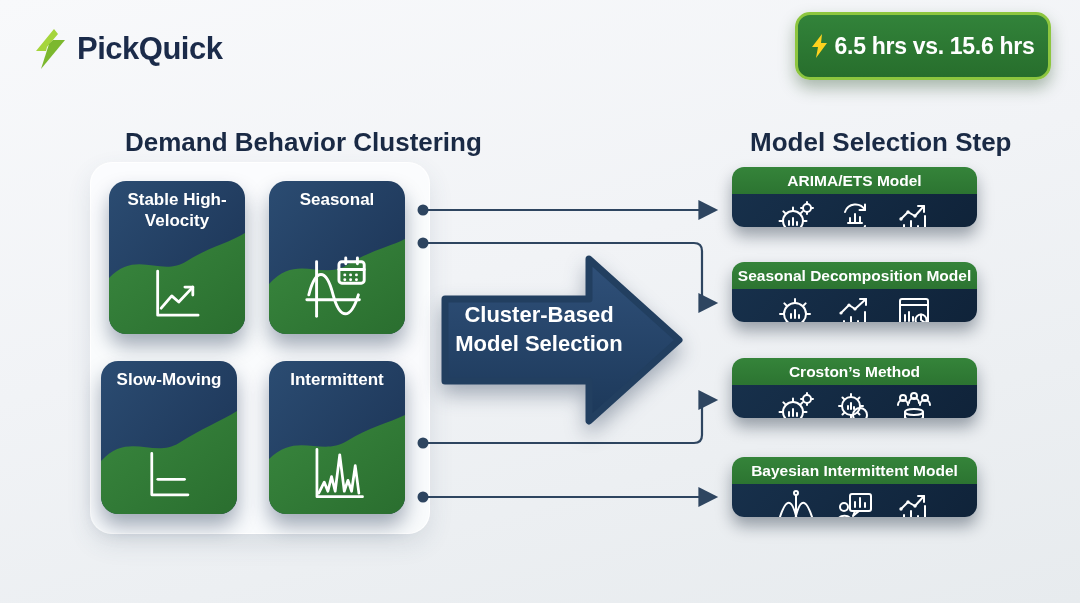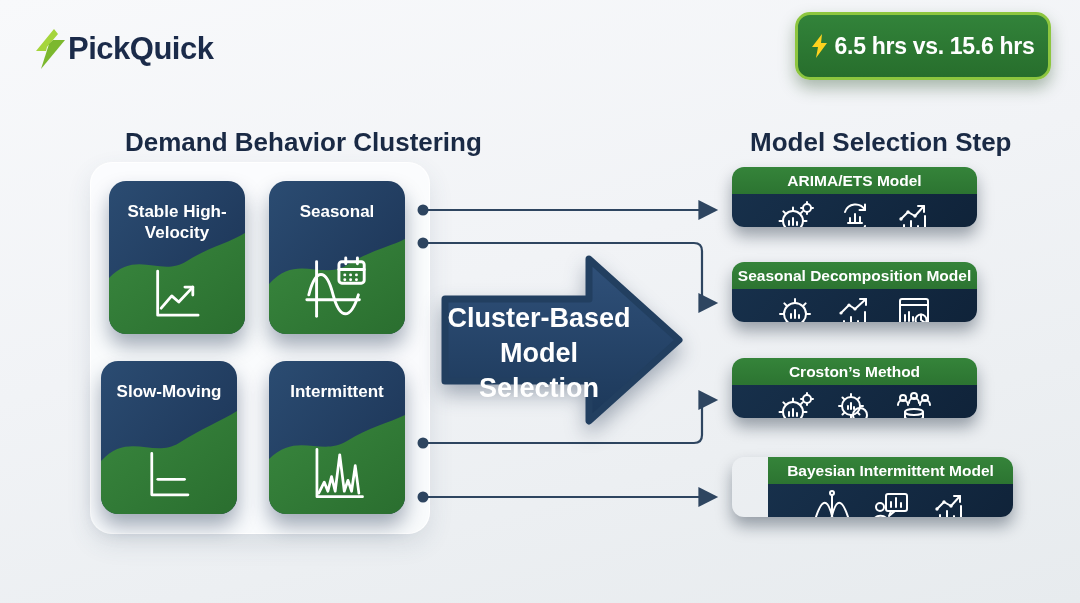--- a/index.html
+++ b/index.html
@@ -2,21 +2,21 @@
 <html><head>
 <meta charset="utf-8">
 <style>
   html,body{margin:0;padding:0;background:#dfe3e8;}
   .canvas{
     position:relative;width:1080px;height:603px;overflow:hidden;
     font-family:"Liberation Sans",sans-serif;
     background:linear-gradient(165deg,#f8f9fb 0%,#f1f3f6 45%,#e7ebee 100%);
   }
   
-  .logo{position:absolute;left:34px;top:28px;display:flex;align-items:center;}
+  .logo{position:absolute;left:34px;top:28px;display:flex;align-items:center;gap:9px;}
   .logo .bolt{width:34px;height:42px;}
   .brand-text{font-size:31px;font-weight:800;color:#1b2b4a;letter-spacing:-0.5px;}
   .badge{
     position:absolute;left:795px;top:12px;width:250px;height:62px;
     border:3px solid #8dc63f;border-radius:15px;
     background:linear-gradient(180deg,#32833a 0%,#276e2c 100%);
     box-shadow:0 8px 16px rgba(30,70,30,.35);
     display:flex;flex-direction:column;align-items:center;justify-content:center;gap:1px;
   }
   .badge-row{display:flex;align-items:center;gap:7px;}
@@ -29,29 +29,29 @@
     position:absolute;left:90px;top:162px;width:338px;height:370px;
     background:rgba(253,254,255,.78);border:1px solid rgba(255,255,255,.9);
     border-radius:22px;box-shadow:0 10px 24px rgba(60,80,110,.12);
   }
   .cluster-card{
     position:absolute;width:136px;height:153px;border-radius:17px;overflow:hidden;
     box-shadow:0 12px 20px rgba(18,40,70,.38);
   }
   .cluster-card svg.bg{position:absolute;inset:0;width:100%;height:100%;}
   .cluster-card .card-label{
-    position:absolute;top:0;left:0;right:0;padding-top:20px;text-align:center;
+    position:absolute;top:0;left:0;right:0;padding-top:8px;text-align:center;
     font-size:17px;font-weight:700;color:#fff;line-height:1.25;
   }
   .cluster-card .card-icon{position:absolute;left:50%;transform:translateX(-50%);bottom:10px;}
   
   .big-arrow{position:absolute;left:433px;top:249px;width:254px;height:182px;filter:drop-shadow(0 10px 10px rgba(20,40,70,.35));}
   .arrow-label{
     position:absolute;left:441px;top:301px;width:196px;text-align:center;
-    font-size:27px;font-weight:800;color:#fff;line-height:1.3;
+    font-size:22px;font-weight:800;color:#fff;line-height:1.3;
   }
   
   .connectors{position:absolute;inset:0;width:1080px;height:603px;pointer-events:none;}
   
   .model-card{
     position:absolute;left:732px;width:245px;height:60px;border-radius:12px;overflow:hidden;
     box-shadow:0 9px 16px rgba(10,25,45,.38);
   }
   .model-card-header{
     height:27px;display:flex;align-items:center;justify-content:center;
@@ -280,21 +280,21 @@
         <circle cx="31" cy="8" r="3"></circle>
           <path d="M26 15 a5 5 0 0 1 10 0"></path>
         <ellipse cx="20" cy="22" rx="9" ry="3"></ellipse>
         <path d="M11 22 V32 M29 22 V32"></path>
         <path d="M11 27 A9 3 0 0 0 29 27"></path>
         <path d="M11 32 A9 3 0 0 0 29 32"></path>
       </svg>
     </div>
   </div>
 
-  <div class="model-card" style="top:457px;padding-left:36px;">
+  <div class="model-card" style="top:457px;">
     <div class="model-card-header">Bayesian Intermittent Model</div>
     <div class="model-card-body">
       <svg width="40" height="40" viewBox="0 0 40 40" fill="none" stroke="#fff" stroke-width="2" stroke-linecap="round" stroke-linejoin="round">
         <path d="M3 31 C10 8 16 8 21 31"></path>
         <path d="M19 31 C24 8 30 8 37 31"></path>
         <path d="M20 6 V31"></path>
         <path d="M2 31 H38"></path>
         <circle cx="20" cy="4" r="2"></circle>
         <path d="M11 31 V33 M29 31 V33"></path>
         <circle cx="11" cy="35" r="2"></circle>

